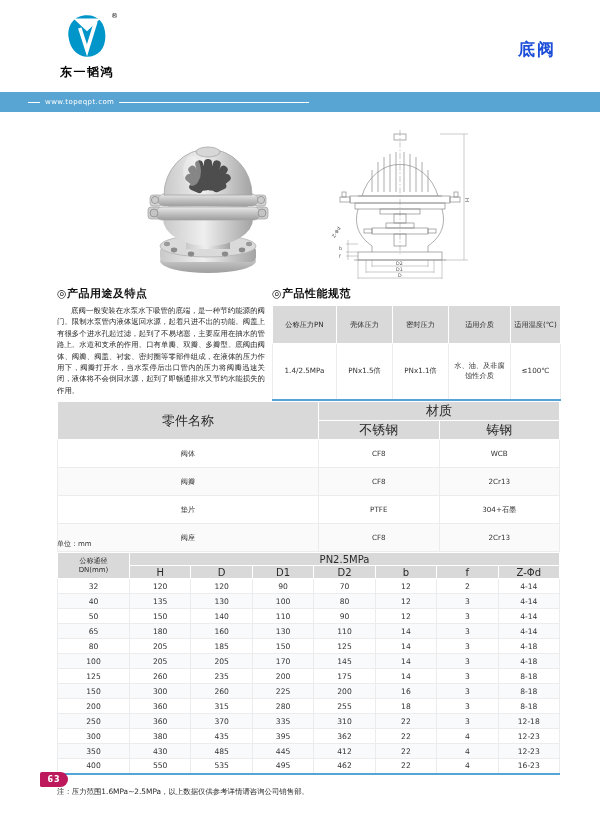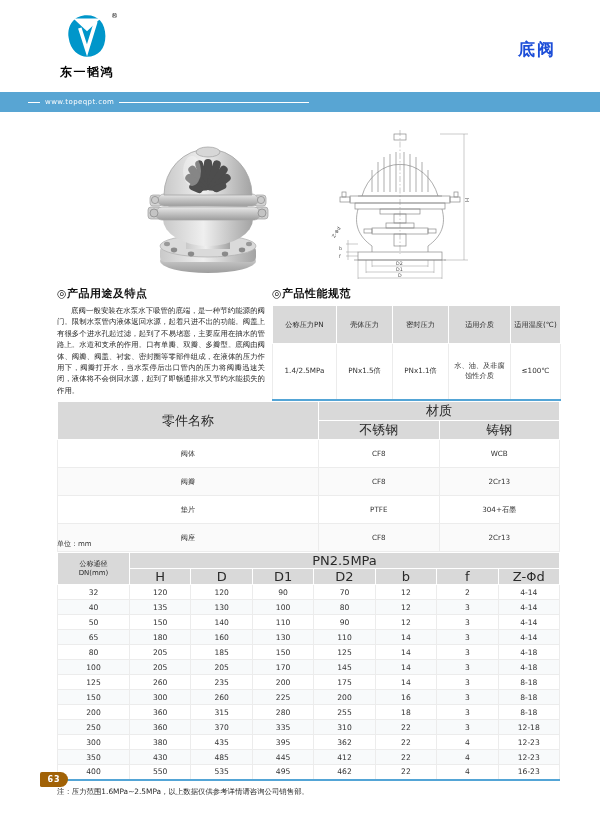--- a/index.html
+++ b/index.html
@@ -47,27 +47,27 @@
   .materials table { margin-top:4px; }
   .materials th { font-size:13px; height:15px; text-align:center; }
   .materials td { font-size:7.2px; height:28px; }
   .materials tbody tr:nth-child(even) td { background:#fafafa; }
 
   
   .dimensions { position:absolute; left:57px; top:539px; width:503px; }
   .dim-head-row { display:flex; justify-content:space-between; align-items:flex-end; }
   .unit-label { font-size:7px; color:#333; }
   .dimensions table { margin-top:3px; }
-  .dimensions th { font-size:13px; height:13px; text-align:center; }
+  .dimensions th { font-size:10px; height:13px; text-align:center; }
   .dimensions th.dn-cell { font-size:7px; line-height:9px; }
   .dimensions td { font-size:7.6px; height:15px; }
   .dimensions tbody tr:nth-child(even) td { background:#f8fafb; }
   .note { position:absolute; left:57px; top:787px; font-size:7.4px; color:#2a2a2a; }
 
-  .page-badge { position:absolute; left:40px; top:772px; width:28px; height:15px; background:#a16207;
+  .page-badge { position:absolute; left:40px; top:772px; width:28px; height:15px; background:#be185d;
     border-radius:2px 8px 8px 2px; color:#fff; font-size:8px; font-weight:bold;
     display:flex; align-items:center; justify-content:center; letter-spacing:1px; }
 </style>
 </head>
 <body>
 
 <div class="page">
 
   <div class="logo-block">
     <svg class="logo-svg" width="48" height="52" viewBox="0 0 60 64">

